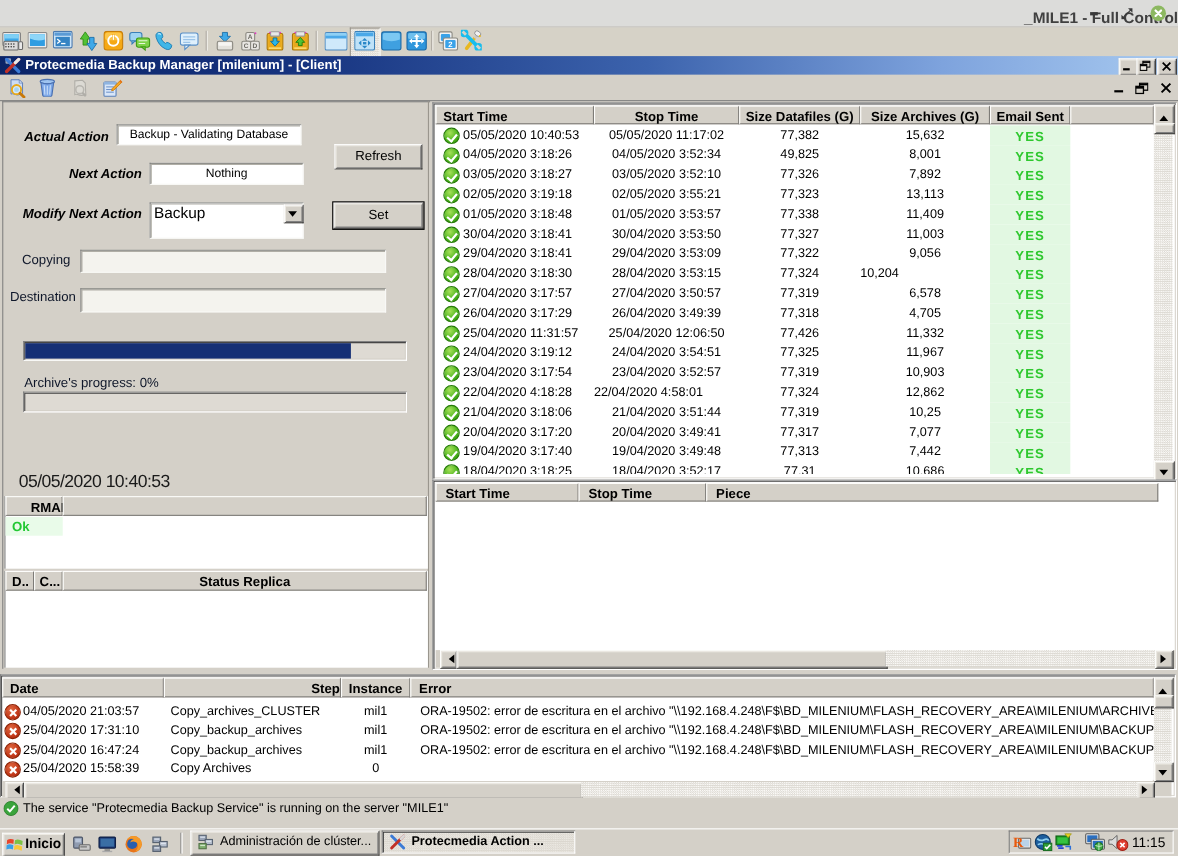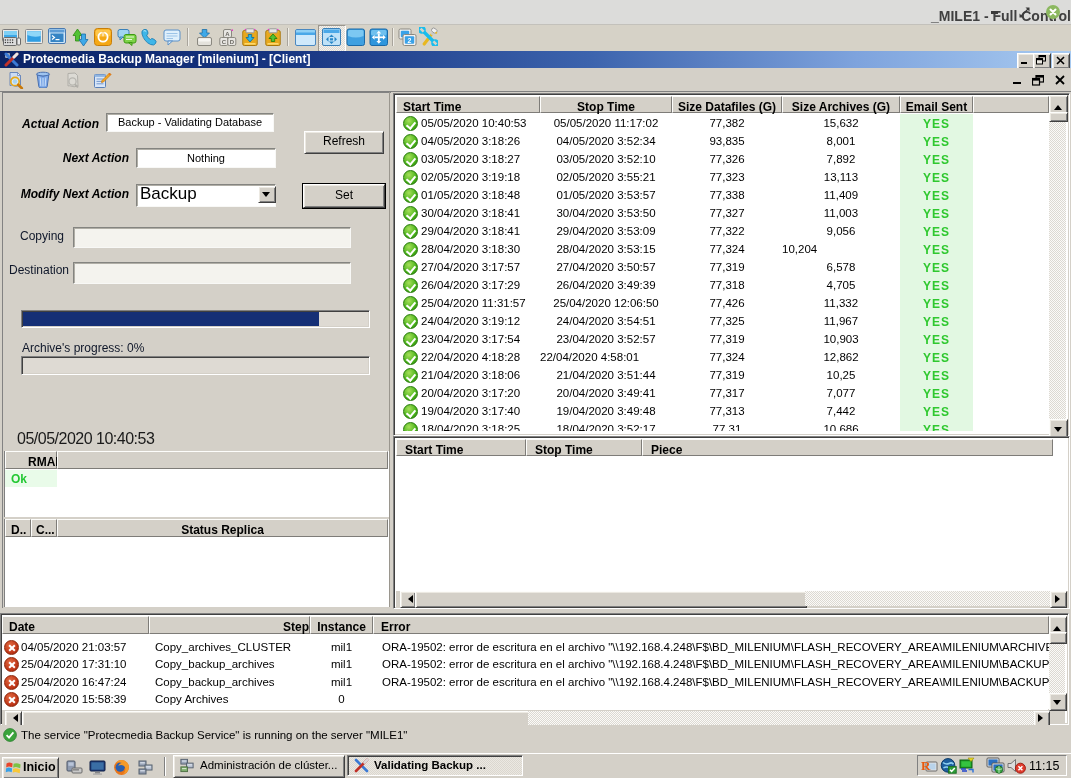--- a/index.html
+++ b/index.html
@@ -253,21 +253,21 @@
 
 <div id="leftpanel">
 <div class="abs" style="left:2px;top:92px;width:388px;height:515px;border-left:1px solid #828282;border-top:1px solid #828282"></div>
 <div class="abs" style="left:389px;top:92px;width:1px;height:515px;background:#9a968e"></div>
 <div class="lbl" style="left:0px;top:117px;width:99px">Actual Action</div>
 <div class="fld abs" style="left:106px;top:113px;width:168px;height:19px;box-sizing:border-box;text-align:center;line-height:17px;font-size:11px">Backup - Validating Database</div>
 <div class="out abs" style="left:304px;top:131px;width:78px;height:21px;text-align:center;line-height:19px;font-size:12px;color:#000">Refresh</div>
 <div class="lbl" style="left:0px;top:151px;width:129px">Next Action</div>
 <div class="fld abs" style="left:136px;top:148px;width:140px;height:20px;box-sizing:border-box;text-align:center;line-height:18px;font-size:11px">Nothing</div>
 <div class="lbl" style="left:0px;top:187px;width:129px">Modify Next Action</div>
-<div class="fld abs" style="left:136px;top:184px;width:140px;height:23px;box-sizing:border-box;font-size:17px;line-height:17px"><span style="padding-left:3px">Backup</span></div>
+<div class="fld abs" style="left:136px;top:184px;width:140px;height:33px;box-sizing:border-box;font-size:14px;line-height:17px"><span style="padding-left:3px">Backup</span></div>
 <div class="out abs" style="left:258px;top:186px;width:16px;height:15px"></div>
 <div class="abs" style="left:262px;top:192px;width:0;height:0;border:4px solid transparent;border-top:5px solid #000"></div>
 <div class="abs out" style="left:303px;top:184px;width:80px;height:22px;outline:1px solid #000;text-align:center;line-height:20px;font-size:12px">Set</div>
 <div class="abs t12" style="left:20px;top:229px;width:60px;text-align:left">Copying</div>
 <div class="fld abs" style="left:73px;top:227px;width:276px;height:19px;background:#f4f3ee"></div>
 <div class="abs t12" style="left:9px;top:263px;width:60px;text-align:left">Destination</div>
 <div class="fld abs" style="left:73px;top:262px;width:276px;height:20px;background:#f4f3ee"></div>
 <div class="abs t12" style="left:22px;top:308px">Datafile's progress: 85%</div>
 <div class="abs in2" style="left:21px;top:310px;width:349px;height:18px;background:#dedad3;box-sizing:border-box">
       <div style="position:absolute;left:1px;top:1px;width:296px;height:14px;background:#152f75"></div>
@@ -304,21 +304,21 @@
         <span class="abs t11" style="left:144px;top:3px;width:132px;text-align:center">05/05/2020 11:17:02</span>
         <span class="abs t11" style="left:276px;top:3px;width:110px;text-align:center">77,382</span>
         <span class="abs t11" style="left:386px;top:3px;width:118px;text-align:center">15,632</span>
         <span class="abs yes" style="left:504px;top:3px;width:73px;text-align:center">YES</span>
       </div>
 <div class="abs" style="left:0;top:19px;width:657px;height:18px">
         <div class="abs" style="left:504px;top:0;width:73px;height:18px;background:#e2f8e2"></div>
         <i class="ck" style="left:7px;top:2px"></i>
         <span class="abs t11" style="left:25px;top:3px">04/05/2020 3:18:26</span>
         <span class="abs t11" style="left:144px;top:3px;width:132px;text-align:center">04/05/2020 3:52:34</span>
-        <span class="abs t11" style="left:276px;top:3px;width:110px;text-align:center">93,835</span>
+        <span class="abs t11" style="left:276px;top:3px;width:110px;text-align:center">49,825</span>
         <span class="abs t11" style="left:386px;top:3px;width:118px;text-align:center">8,001</span>
         <span class="abs yes" style="left:504px;top:3px;width:73px;text-align:center">YES</span>
       </div>
 <div class="abs" style="left:0;top:37px;width:657px;height:18px">
         <div class="abs" style="left:504px;top:0;width:73px;height:18px;background:#e2f8e2"></div>
         <i class="ck" style="left:7px;top:2px"></i>
         <span class="abs t11" style="left:25px;top:3px">03/05/2020 3:18:27</span>
         <span class="abs t11" style="left:144px;top:3px;width:132px;text-align:center">03/05/2020 3:52:10</span>
         <span class="abs t11" style="left:276px;top:3px;width:110px;text-align:center">77,326</span>
         <span class="abs t11" style="left:386px;top:3px;width:118px;text-align:center">7,892</span>
@@ -589,21 +589,21 @@
 <rect x="9.2" y="7.2" width="4.6" height="1.2" fill="#dde4ee"></rect>
 <rect x="3.2" y="11.2" width="4.6" height="1.2" fill="#cfe4c8"></rect>
     </svg>
 <div class="abs" style="left:200px;top:759px;font-size:11.5px;color:#000">Administración de clúster...</div>
 <div class="abs" style="left:347px;top:755px;width:176px;height:21px;background:conic-gradient(#ebe8e2 25%,#dbd7cf 0 50%,#ebe8e2 0 75%,#dbd7cf 0) 0 0/2px 2px;border:1px solid;border-color:#808080 #fff #fff #808080;box-shadow:inset 1px 1px 0 #404040;box-sizing:border-box"></div>
 <svg class="abs" style="left:354px;top:758px" width="15" height="15" viewBox="0 0 15 15">
 <path d="M2 2 L13 13" stroke="#3b7ad6" stroke-width="2.6" stroke-linecap="round"></path>
 <path d="M13 2 L2 13" stroke="#c03028" stroke-width="2.6" stroke-linecap="round"></path>
 <path d="M13 2 L10.5 4.5" stroke="#d8d8d8" stroke-width="2.6" stroke-linecap="round"></path>
     </svg>
-<div class="abs" style="left:374px;top:759px;font-size:11.5px;font-weight:bold;color:#000">Validating Backup ...</div>
+<div class="abs" style="left:374px;top:759px;font-size:11.5px;font-weight:bold;color:#000">Protecmedia Action ...</div>
 <div class="abs" style="left:917px;top:755px;width:150px;height:21px;border:1px solid;border-color:#808080 #fff #fff #808080;box-sizing:border-box"></div>
 <svg class="abs" style="left:921px;top:758px" width="17" height="16" viewBox="0 0 17 16">
 <rect x="5" y="4" width="11" height="9" rx="1" fill="#e8e8e8" stroke="#6a6a6a"></rect>
 <rect x="6.4" y="5.4" width="8.2" height="6.2" fill="#b9d3ea"></rect>
 <text x="0" y="12" font-size="13" font-weight="bold" fill="#e8590c" font-family="Liberation Serif">R</text>
     </svg>
 <svg class="abs" style="left:940px;top:758px" width="17" height="16" viewBox="0 0 17 16">
 <circle cx="8" cy="7.4" r="6.8" fill="#1d5e9e" stroke="#0d3a66"></circle>
 <path d="M3 4.5 Q6 7 9 5.5 Q12 4 13.4 6.2" stroke="#8fd0f0" stroke-width="1.6" fill="none"></path>
 <path d="M3.4 9.8 Q6.5 8.2 9.6 9.8 Q11.8 10.9 13 9.6" stroke="#8fd0f0" stroke-width="1.4" fill="none"></path>

